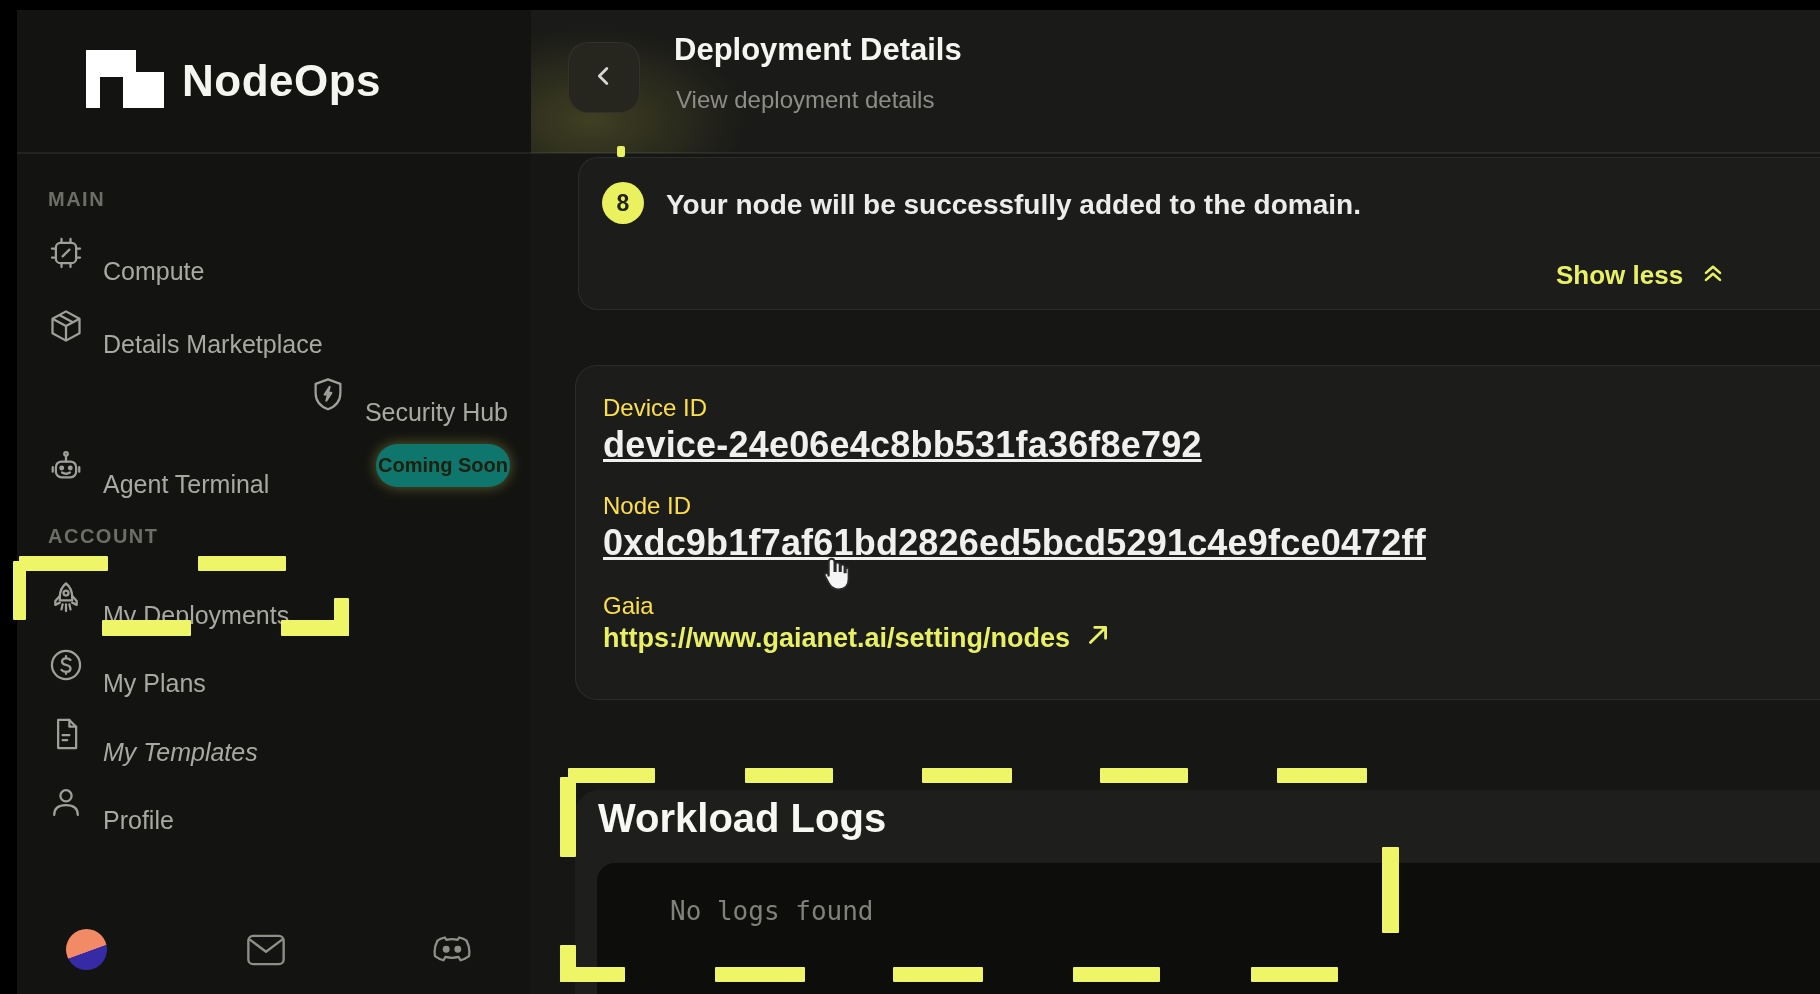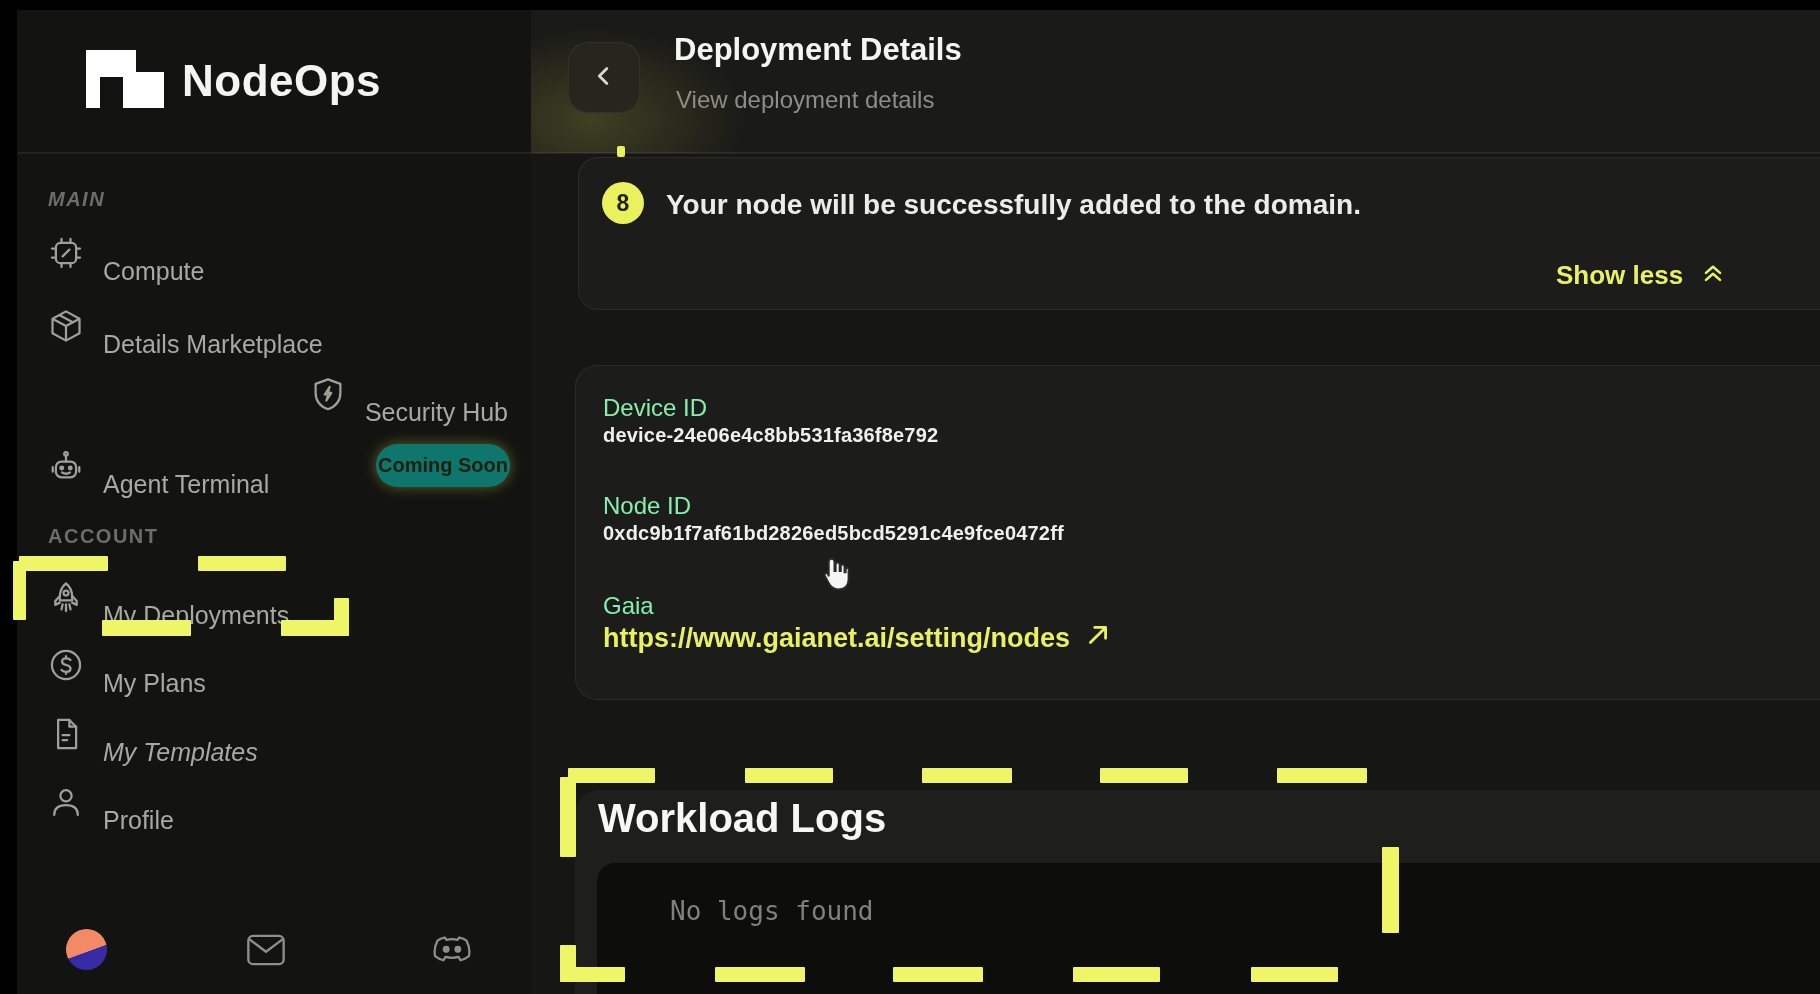--- a/index.html
+++ b/index.html
@@ -40,22 +40,22 @@
   #step-card { left:578px; top:157px; width:1290px; height:153px; }
   #step-num { position:absolute; left:23px; top:24px; width:42px; height:42px; border-radius:50%;
               background:#e9f15f; color:#22220f; font-size:23px; font-weight:bold;
               display:flex; align-items:center; justify-content:center; }
   #step-text { position:absolute; left:87px; top:31px; color:#ececea; font-size:28px; font-weight:600; }
   #show-less { position:absolute; left:977px; top:100px; display:flex; align-items:center; gap:16px;
                color:#e9f163; font-size:26px; font-weight:bold; cursor:pointer; }
   #tiny-dash { left:617px; top:146px; width:8px; height:11px; background:#e9f163; border-radius:2px; z-index:6; }
 
   #device-card { left:575px; top:365px; width:1293px; height:335px; border-radius:22px; }
-  .fld-label { position:absolute; left:27px; color:#86efac; font-size:24px; }
-  .fld-value { position:absolute; left:27px; color:#f0f0ee; font-size:20px; font-weight:bold; letter-spacing:.2px; }
+  .fld-label { position:absolute; left:27px; color:#fde047; font-size:24px; }
+  .fld-value { position:absolute; left:27px; color:#f0f0ee; font-size:36px; font-weight:bold; letter-spacing:.2px;text-decoration:underline; }
   #gaia-link { position:absolute; left:27px; display:flex; align-items:center; gap:15px;
                color:#e9f163; font-size:27px; font-weight:bold; cursor:pointer; }
 
   
   #workload-panel { left:575px; top:790px; width:1293px; height:204px; background:#1e1e1c;
                     border-top-left-radius:24px; }
   #workload-title { position:absolute; left:23px; top:6px; color:#f7f7f4; font-size:40px; font-weight:bold; }
   #log-box { position:absolute; left:22px; top:73px; width:1271px; height:131px; background:#0d0d0b;
              border-radius:18px 0 0 0; }
   #log-empty { position:absolute; left:73px; top:33px; color:#81817c; font-size:26px;
@@ -78,21 +78,21 @@
   <span>
     <svg width="78" height="58" viewBox="0 0 78 58">
       <rect x="0" y="0" width="50" height="58" fill="#fff"></rect>
       <rect x="50" y="22" width="28" height="36" fill="#fff"></rect>
       <rect x="14" y="27" width="23" height="31" fill="#131311"></rect>
     </svg>
   </span>
   <span class="word">NodeOps</span>
 </div>
 
-<div class="abs navlabel" style="top:188px;font-style:italic;">MAIN</div>
+<div class="abs navlabel" style="top:188px;">MAIN</div>
 
 <div class="abs navitem" style="top:232px;">
   <span>
     <svg width="36" height="36" viewBox="0 0 32 32" fill="none" stroke="#a0a09b" stroke-width="2" stroke-linecap="round">
       <rect x="7" y="7" width="18" height="18" rx="4"></rect>
       <path d="M13 19 L19 13"></path>
       <path d="M12 7V3.5 M20 7V3.5 M12 25v3.5 M20 25v3.5 M7 12H3.5 M7 20H3.5 M25 12h3.5 M25 20h3.5"></path>
     </svg></span>
   <span class="lbl">Compute</span>
 </div>

